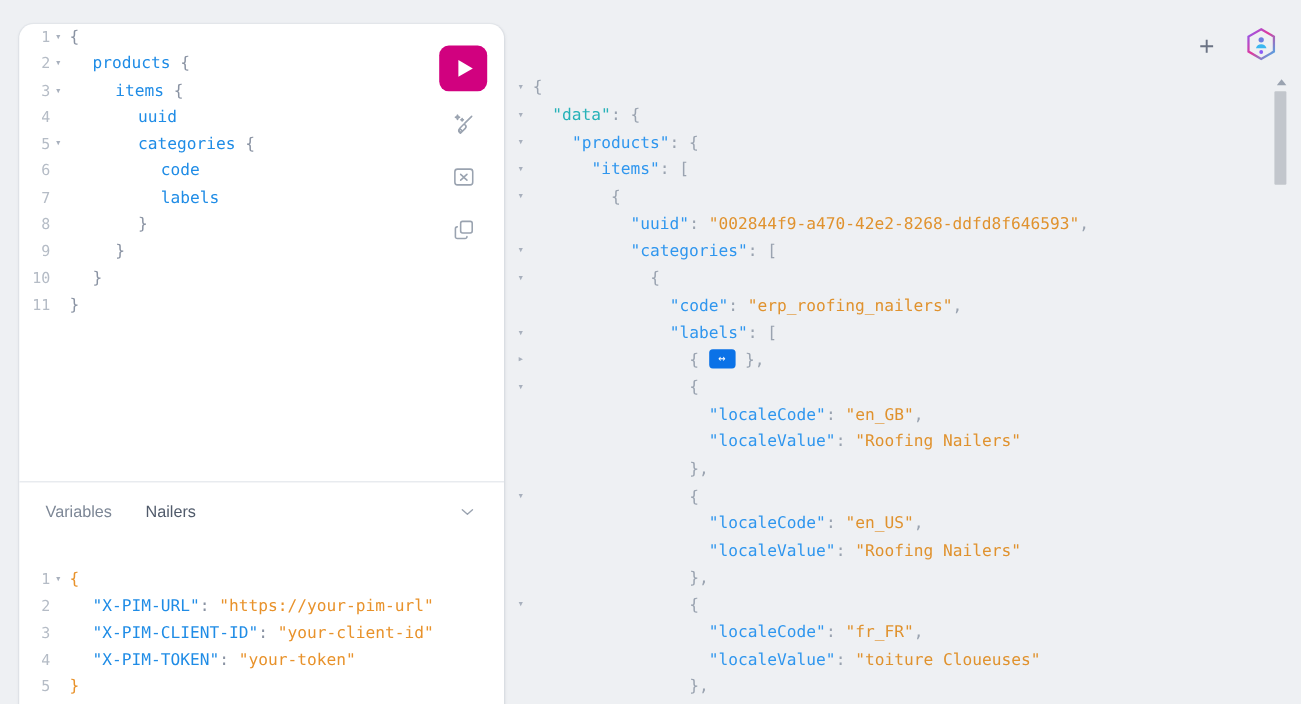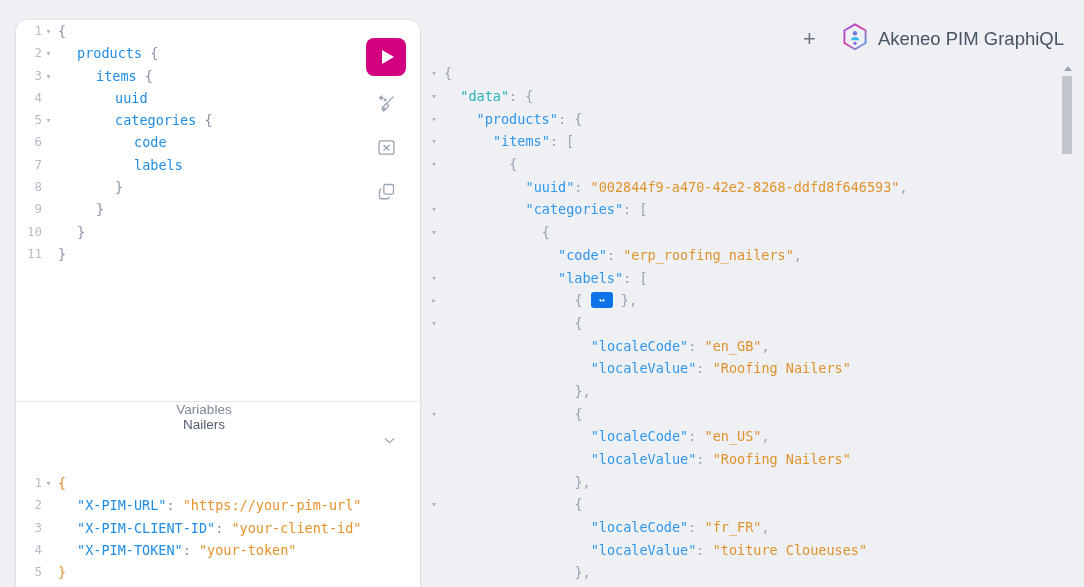--- a/index.html
+++ b/index.html
@@ -142,21 +142,20 @@
   #secondary-tabs {
     position: absolute;
     left: 0;
     top: 382px;
     width: 404px;
     height: 48px;
     display: flex;
     align-items: center;
     padding: 0 22px;
     box-sizing: border-box;
-    flex-direction: column;
   }
 
   .sec-tab {
     font-family: "Liberation Sans", sans-serif;
     font-size: 13.5px;
     color: #7d8796;
     margin-right: 28px;
     cursor: pointer;
     user-select: none;
   }
@@ -380,21 +379,20 @@
                 <stop offset="45%" stop-color="#e0399b"></stop>
                 <stop offset="100%" stop-color="#3bb7f0"></stop>
               </linearGradient>
             </defs>
             <path d="M13 1.4 L23.6 7.5 V20 L13 26.2 L2.4 20 V7.5 Z" stroke="url(#hexg)" stroke-width="1.9" fill="none"></path>
             <circle cx="13" cy="10.2" r="2.2" fill="#6d7ee0"></circle>
             <path d="M8.6 17.2 a4.6 4.6 0 0 1 8.8 0 z" fill="#3bb7f0"></path>
             <circle cx="13" cy="20.3" r="1.6" fill="#8b5cf6"></circle>
           </svg>
         </span>
-        <span id="brand-title">Akeneo PIM GraphiQL</span>
       </div>
     </div>
 
     <div id="response-body">
       <div id="response-lines">
           <div class="rsp-line"><span class="rsp-fold">▾</span><span class="rsp-text" style="padding-left: 0px;"><span class="tok-rpunct">{</span></span></div>
           <div class="rsp-line"><span class="rsp-fold">▾</span><span class="rsp-text" style="padding-left: 16.3px;"><span class="tok-data">"data"</span><span class="tok-rpunct">: {</span></span></div>
           <div class="rsp-line"><span class="rsp-fold">▾</span><span class="rsp-text" style="padding-left: 32.6px;"><span class="tok-rkey">"products"</span><span class="tok-rpunct">: {</span></span></div>
           <div class="rsp-line"><span class="rsp-fold">▾</span><span class="rsp-text" style="padding-left: 48.9px;"><span class="tok-rkey">"items"</span><span class="tok-rpunct">: [</span></span></div>
           <div class="rsp-line"><span class="rsp-fold">▾</span><span class="rsp-text" style="padding-left: 65.2px;"><span class="tok-rpunct">{</span></span></div>

